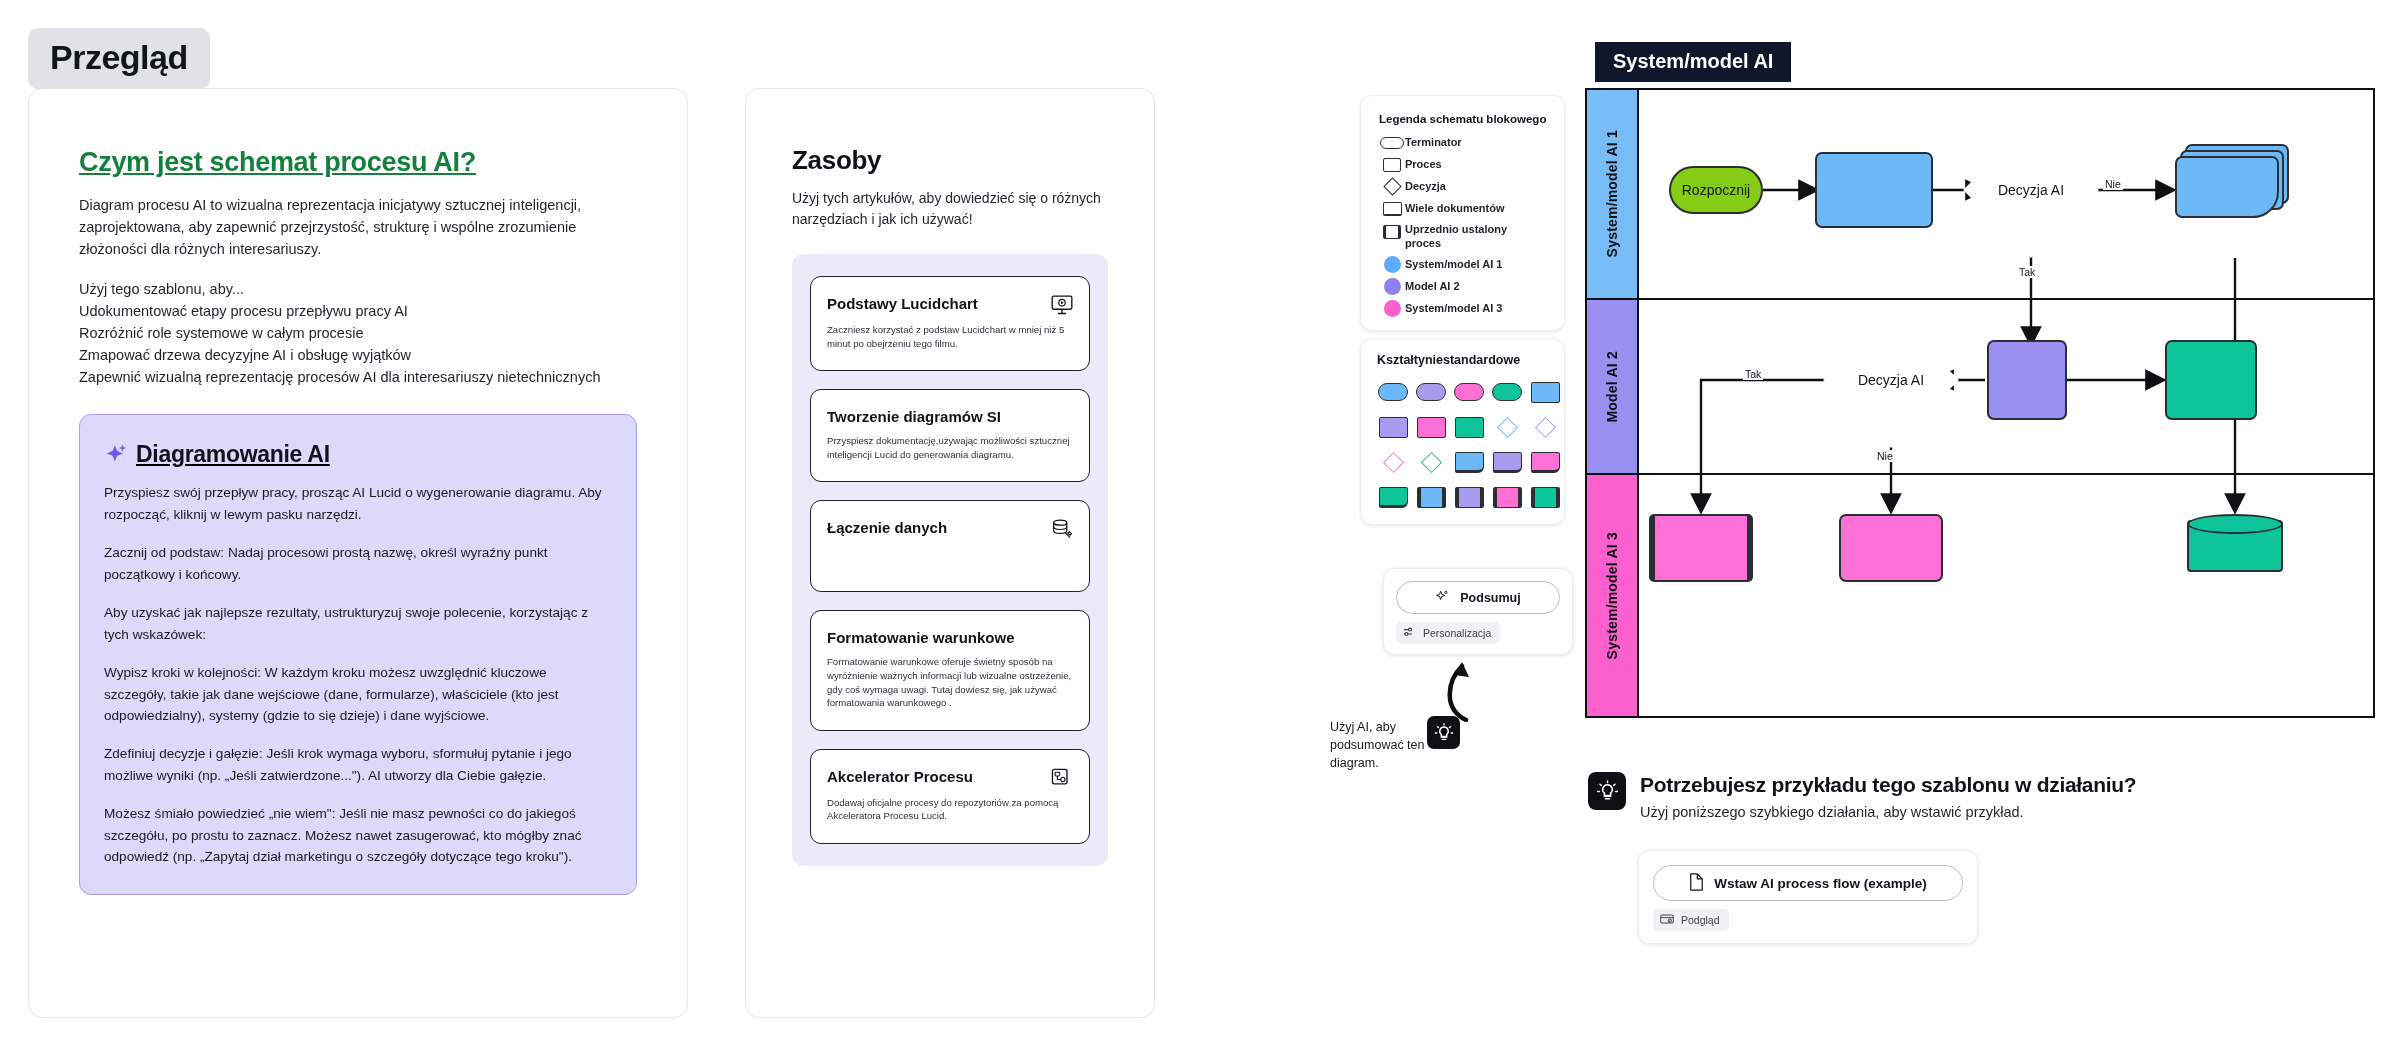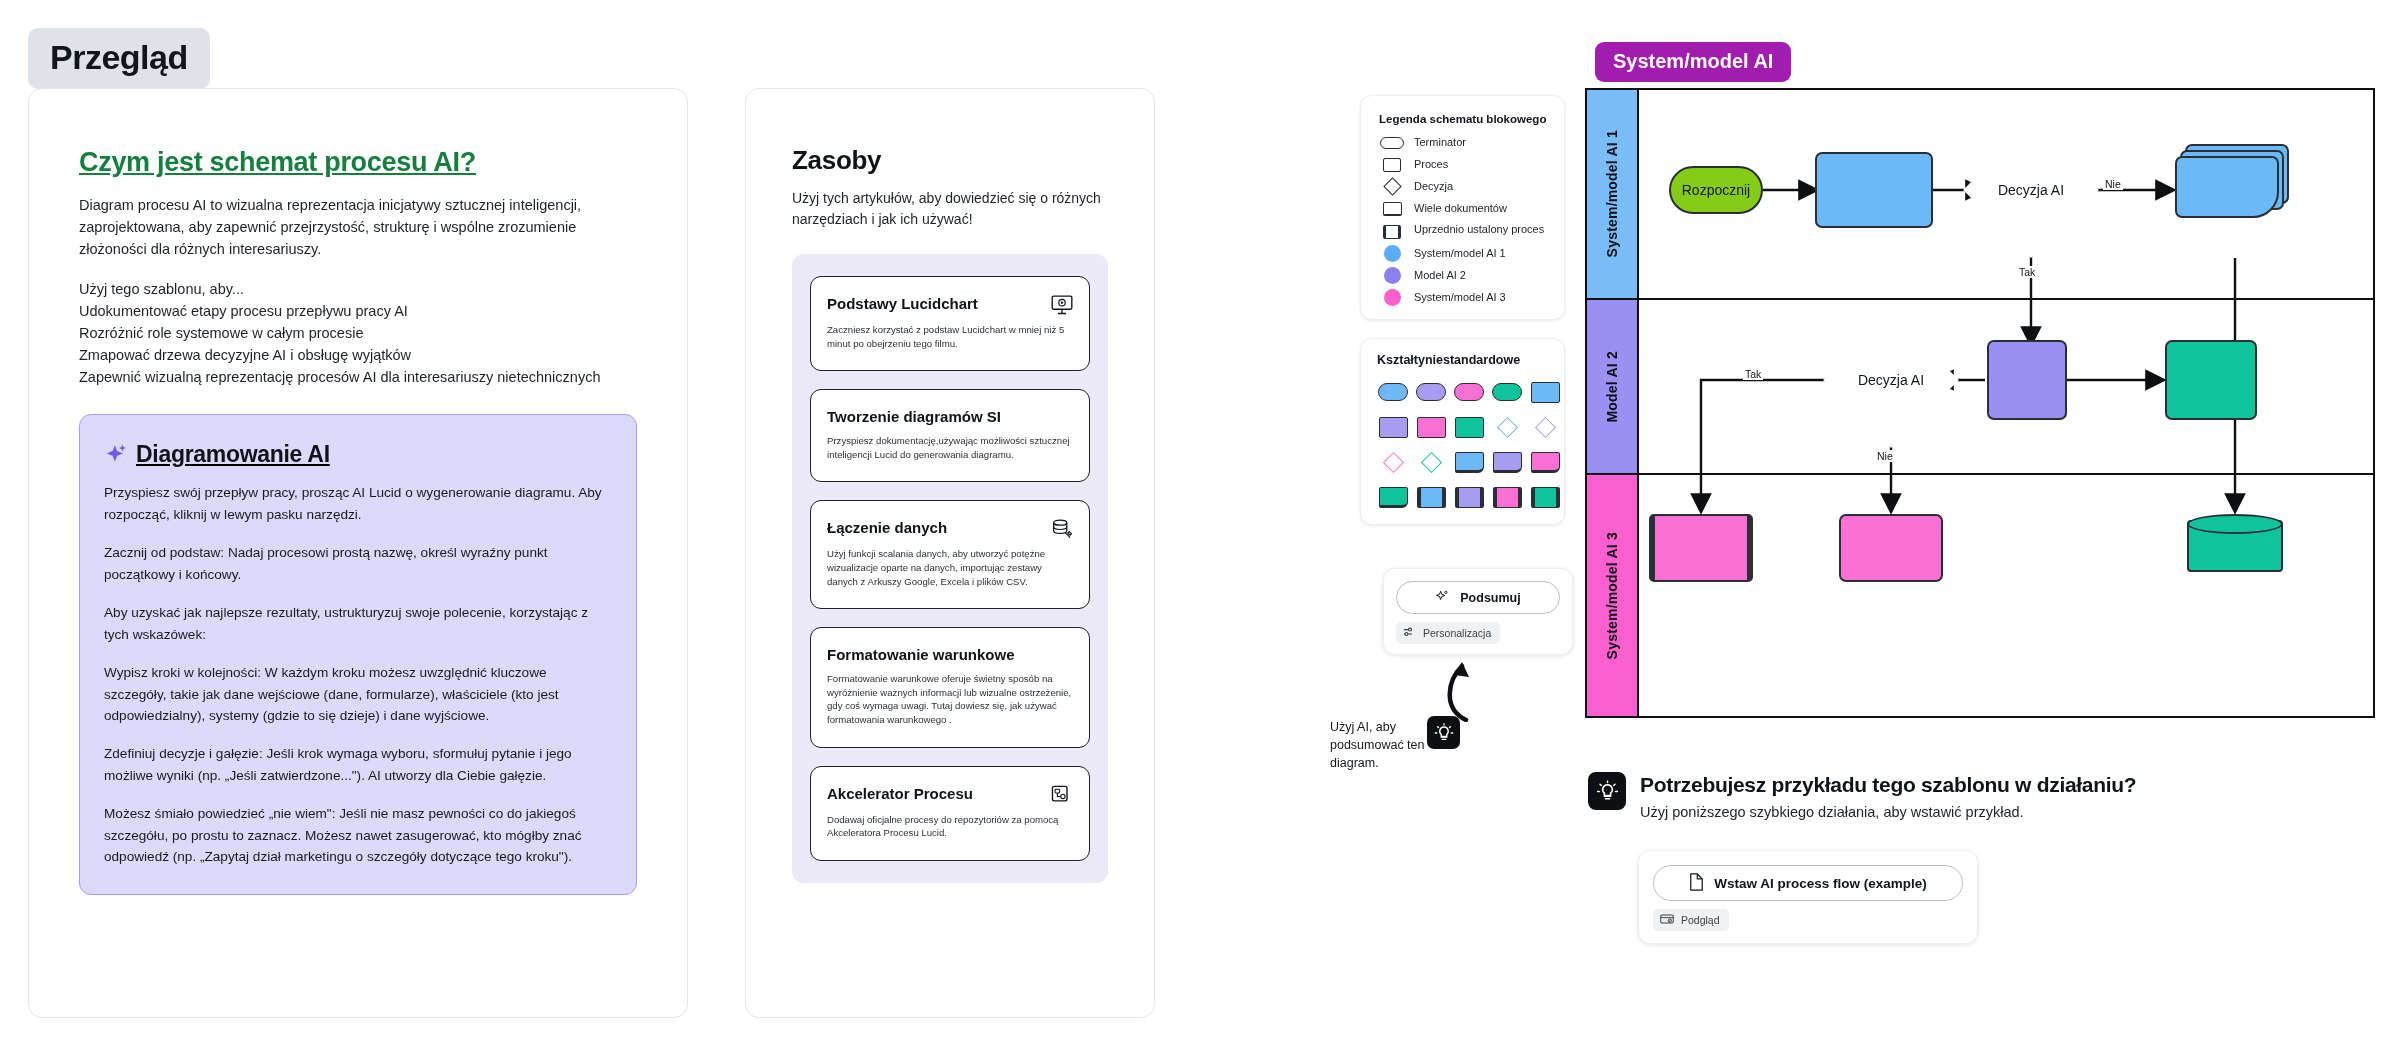--- a/index.html
+++ b/index.html
@@ -68,21 +68,21 @@
   }
   .res-top { display: flex; align-items: flex-start; justify-content: space-between; gap: 8px; }
   .res-title { font-size: 15px; font-weight: 700; color: #0f1419; line-height: 1.2; }
   .res-icon { width: 22px; height: 20px; flex: 0 0 22px; }
   .res-desc { margin-top: 8px; font-size: 9.6px; line-height: 1.42; color: #2b3138; }
 
   
   #legend { left: 1360px; top: 95px; width: 205px; padding: 16px 16px 14px 18px;
             border-radius: 12px; box-shadow: 0 1px 3px rgba(0,0,0,.09); border: 1px solid #edeff2; }
   .lg-title { font-size: 11.5px; font-weight: 700; color: #10161c; line-height: 1.25; margin-bottom: 9px; }
-  .lg-row { display: flex; align-items: center; gap: 9px; margin-bottom: 7px; }
+  .lg-row { display: flex; align-items: center; margin-bottom: 7px; font-weight: bold; }
   .lg-row .lbl { font-size: 11px; color: #1d2228; line-height: 1.2; }
   .lg-sw { width: 26px; height: 15px; flex: 0 0 26px; display:flex; align-items:center; justify-content:center;}
   .sw-term { width: 24px; height: 12px; border: 1.4px solid #2a2f36; border-radius: 7px; }
   .sw-proc { width: 18px; height: 14px; border: 1.4px solid #2a2f36; border-radius: 2px; }
   .sw-dec { width: 13px; height: 13px; border: 1.4px solid #2a2f36; transform: rotate(45deg); }
   .sw-doc { width: 19px; height: 14px; border: 1.4px solid #2a2f36; border-radius: 2px;
             border-bottom-width: 2.6px; position: relative; }
   .sw-pre { width: 18px; height: 14px; border: 1.4px solid #2a2f36; border-radius: 2px;
             border-left-width: 3px; border-right-width: 3px; }
   .sw-dot { width: 17px; height: 17px; border-radius: 50%; }
@@ -121,21 +121,21 @@
   .bulb-badge {
     position: absolute; left: 1427px; top: 716px;
     width: 33px; height: 33px; background: #0d0f12; border-radius: 7px;
     display: flex; align-items: center; justify-content: center;
   }
   .curve-arrow { position: absolute; left: 1436px; top: 660px; width: 50px; height: 62px; }
 
   
   .black-pill {
     position: absolute; left: 1595px; top: 42px;
-    background: #a21caf; color: #fff; border-radius: 9px;
+    background: #0f172a; color: #fff; border-radius: 0;
     padding: 8px 18px 9px 18px; font-size: 20px; font-weight: 700;
   }
 
   
   #flow { position: absolute; left: 1585px; top: 88px; width: 790px; height: 630px;
           border: 2px solid #0d0f12; background: #fff; }
   .lane { position: absolute; left: 0; width: 100%; border-bottom: 2px solid #0d0f12; }
   .lane:last-child { border-bottom: none; }
   .lane-head {
     position: absolute; left: 0; top: 0; width: 52px; height: 100%;
@@ -242,21 +242,20 @@
             <div class="res-title">Łączenie danych</div>
             <span class="res-icon">
               <svg viewBox="0 0 24 22" width="22" height="20">
                 <ellipse cx="10" cy="4" rx="7.2" ry="2.8" fill="none" stroke="#10161c" stroke-width="1.4"></ellipse>
                 <path d="M2.8 4 v9 c0 1.6 3.2 2.9 7.2 2.9 s7.2-1.3 7.2-2.9 V4" fill="none" stroke="#10161c" stroke-width="1.4"></path>
                 <path d="M2.8 8.6 c0 1.6 3.2 2.9 7.2 2.9 s7.2-1.3 7.2-2.9" fill="none" stroke="#10161c" stroke-width="1.2"></path>
                 <path d="M15.5 15 l5.5 5.5 M20 13.8 l2.4 2.4 -1.6 1.6 -2.4-2.4z" fill="none" stroke="#10161c" stroke-width="1.3"></path>
               </svg>
             </span>
           </div>
-          <div class="res-desc">Użyj funkcji scalania danych, aby utworzyć potężne wizualizacje oparte na danych, importując zestawy danych z Arkuszy Google, Excela i plików CSV.</div>
         </div>
 
         <div class="res-card">
           <div class="res-top">
             <div class="res-title">Formatowanie warunkowe</div>
           </div>
           <div class="res-desc">Formatowanie warunkowe oferuje świetny sposób na wyróżnienie ważnych informacji lub wizualne ostrzeżenie, gdy coś wymaga uwagi. Tutaj dowiesz się, jak używać formatowania warunkowego .</div>
         </div>
 
         <div class="res-card">

